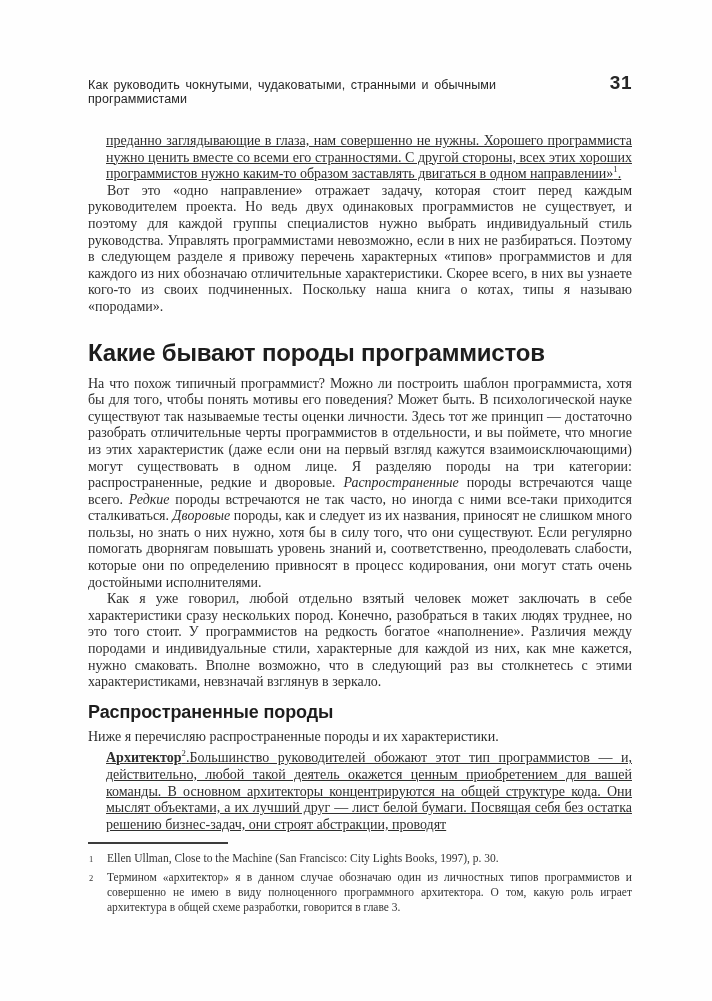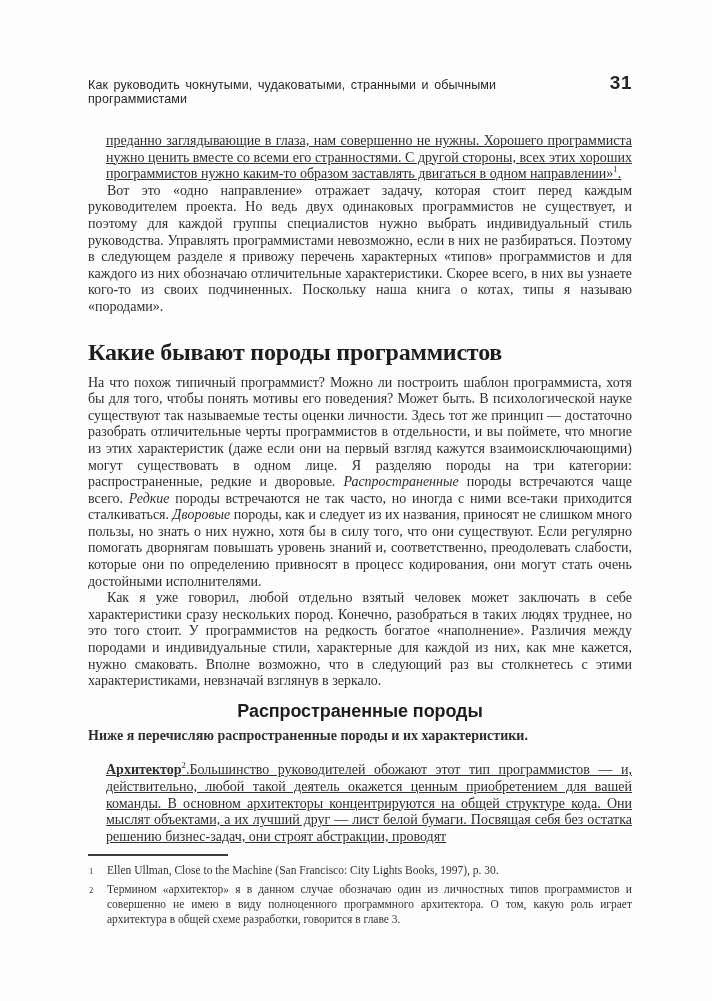--- a/index.html
+++ b/index.html
@@ -40,37 +40,36 @@
   .para {
     margin: 0;
     font-size: 14px;
     line-height: 16.6px;
     text-align: justify;
     color: #2e2e2e;
   }
   .para.indent { text-indent: 19px; }
   .para.inset  { margin-left: 18px; text-decoration: underline; }
   h1.section-heading {
-    font-family: Liberation Serif, serif;
+    font-family: Liberation Sans, sans-serif;
     font-weight: 600;
     font-size: 24px;
     letter-spacing: -0.2px;
     color: #1d1d1d;
     margin: 23px 0 9px 0;
   }
   h2.subsection-heading {
     font-family: "Liberation Sans", "DejaVu Sans", sans-serif;
     font-weight: 600;
     font-size: 18px;
     letter-spacing: -0.1px;
     color: #1d1d1d;
     margin: 11px 0 6px 0;
-    text-align: center;
   }
-  .para.intro { margin-bottom: 18px; font-weight: bold; }
+  .para.intro { margin-bottom: 5px; }
   
   .sg-b   { font-weight: bold; }
   .sg-i   { font-style: italic; margin-top: 17px; }
   .sg-sup { font-size: 0.62em; vertical-align: super; line-height: 0; }
   
   .footnotes { margin-top: 9px; }
   .fn-rule {
     width: 140px;
     border: 0;
     border-top: 2px solid #3c3c3c;

